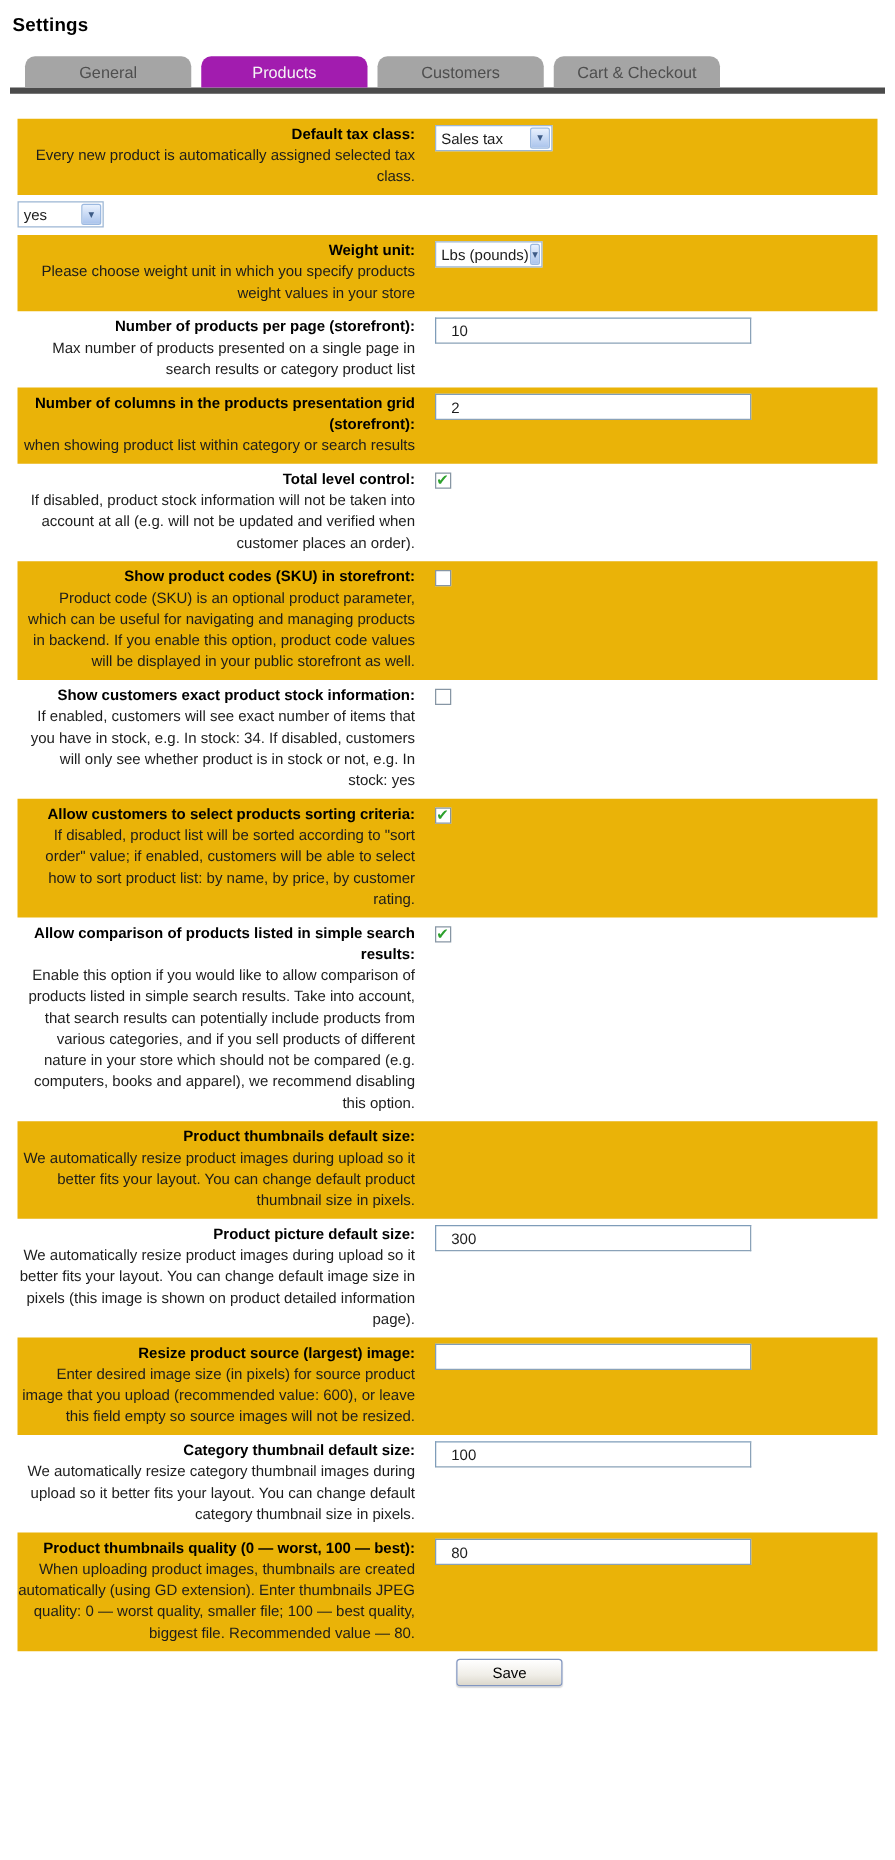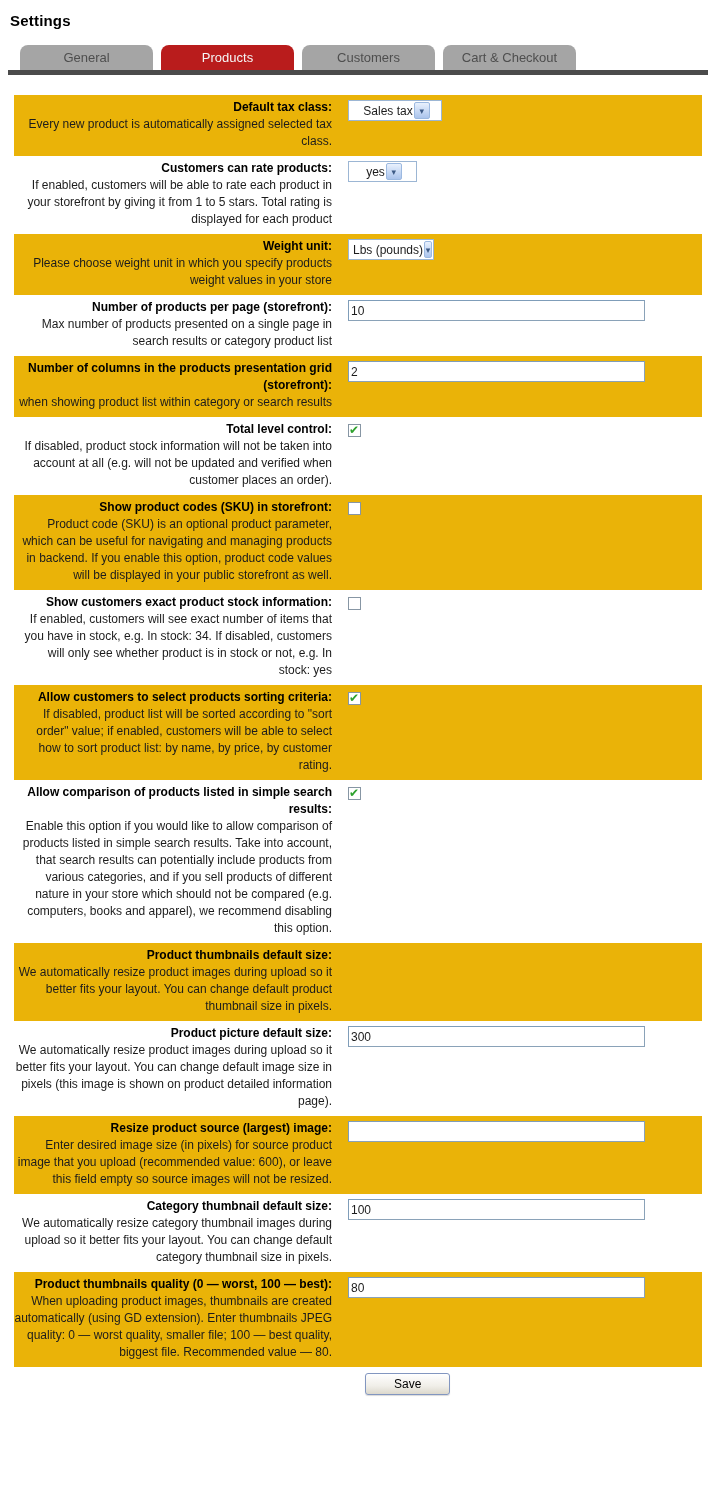--- a/index.html
+++ b/index.html
@@ -30,21 +30,21 @@
     background: #a5a5a5;
     color: #4e4e4e;
     border-radius: 8px 8px 0 0;
     display: flex;
     align-items: center;
     justify-content: center;
     font-size: 13px;
     cursor: pointer;
   }
   .tab.active {
-    background: #b91c1c;
+    background: #a21caf;
     color: #f5f5f5;
   }
   .tab-underline {
     height: 5px;
     background: #4b4b4b;
     margin: 0 8px;
   }
   .form {
     width: 688px;
     margin: 20px 0 0 14px;
@@ -57,35 +57,35 @@
   .row.odd { background: #eab308; }
   .cell-label {
     text-align: right;
     padding-right: 16px;
     line-height: 17px;
   }
   .label { font-weight: bold; color: #000; }
   .desc { color: #1c1c1c; }
   .cell-control { padding-top: 1px; }
   .text-input {
-    width: 297px;
+    width: 253px;
     height: 21px;
     border: 1px solid #8aa2b8;
     border-top-color: #7f9db9;
     border-left-color: #7f9db9;
     background: #ffffff;
     font-family: "Liberation Sans", "DejaVu Sans", sans-serif;
     font-size: 12px;
-    padding: 2px 2px;
+    padding: 2px 12px;
     color: #1c1c1c;
   }
   .select {
     display: inline-flex;
     align-items: center;
-    justify-content: center;
+    justify-content: space-between;
     height: 21px;
     border: 1px solid #9cb6d4;
     background: #ffffff;
     padding-left: 4px;
   }
   .select-text { font-size: 12px; color: #1c1c1c; white-space: nowrap; }
   .select-arrow {
     width: 16px;
     height: 17px;
     margin: 1px;
@@ -165,24 +165,20 @@
     </div>
     <div class="cell-control">
       <div class="select w-sales">
         <span class="select-text">Sales tax</span>
         <span class="select-arrow">▾</span>
       </div>
     </div>
   </div>
 
   <div class="row">
-    <div class="cell-label">
-      <div class="label">Customers can rate products:</div>
-      <div class="desc">If enabled, customers will be able to rate each product in your storefront by giving it from 1 to 5 stars. Total rating is displayed for each product</div>
-    </div>
     <div class="cell-control">
       <div class="select w-yes">
         <span class="select-text">yes</span>
         <span class="select-arrow">▾</span>
       </div>
     </div>
   </div>
 
   <div class="row odd">
     <div class="cell-label">

